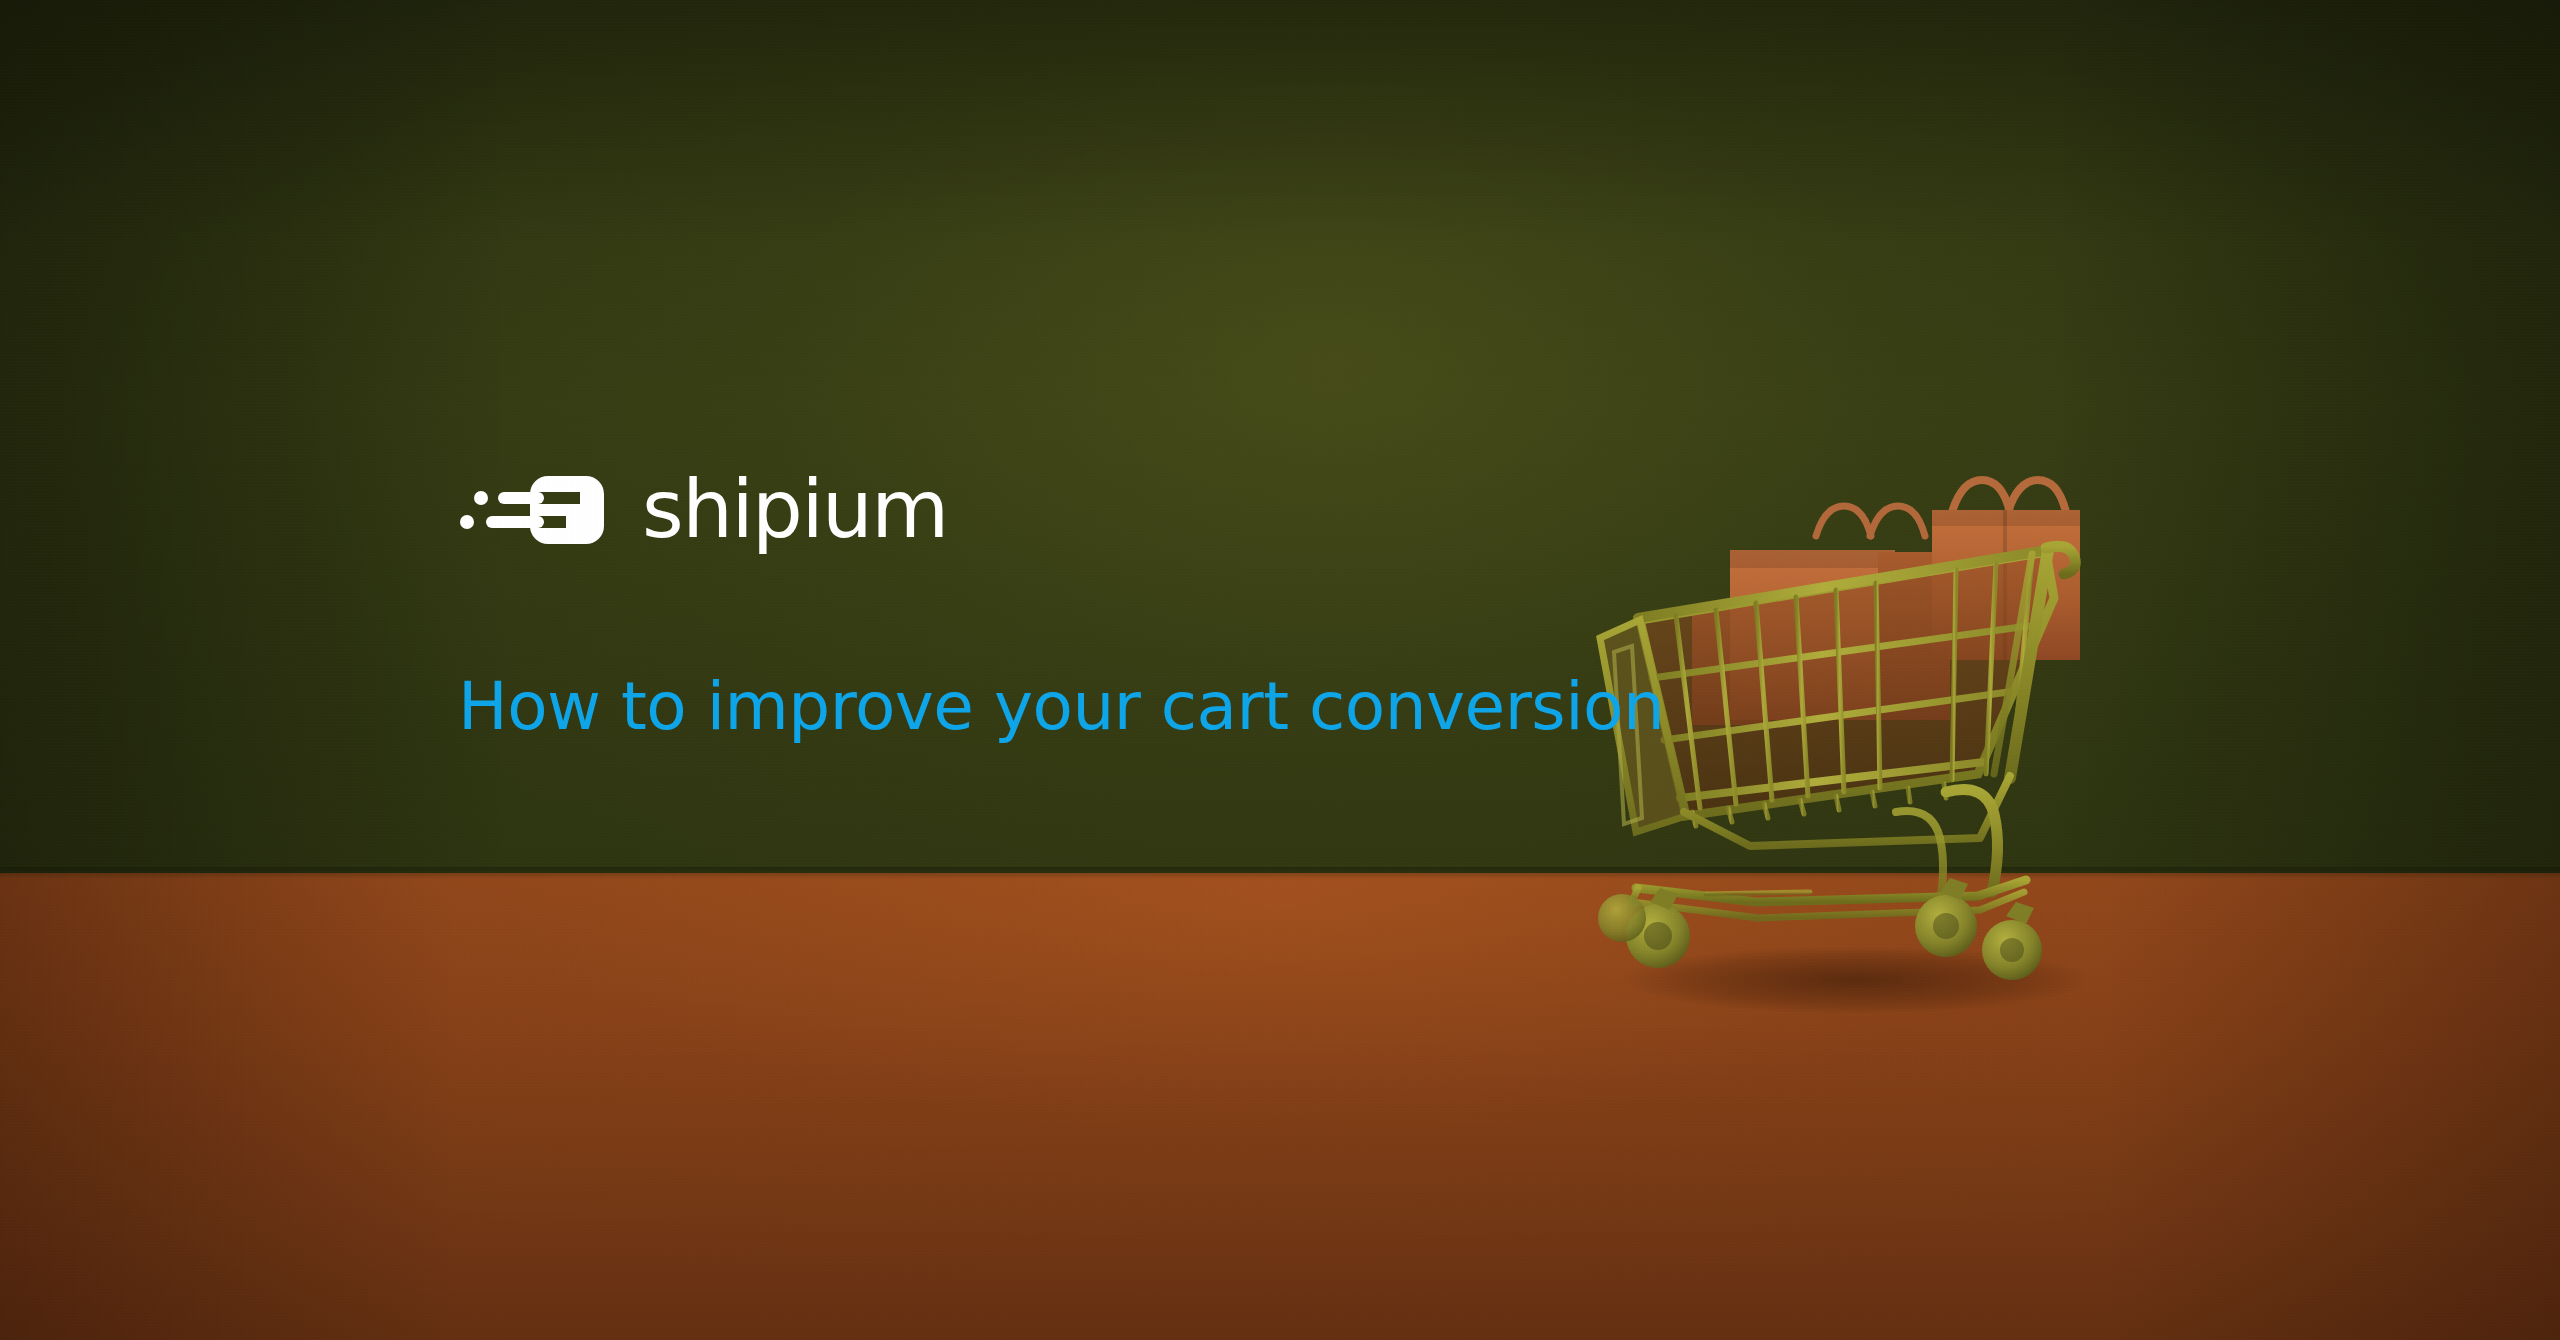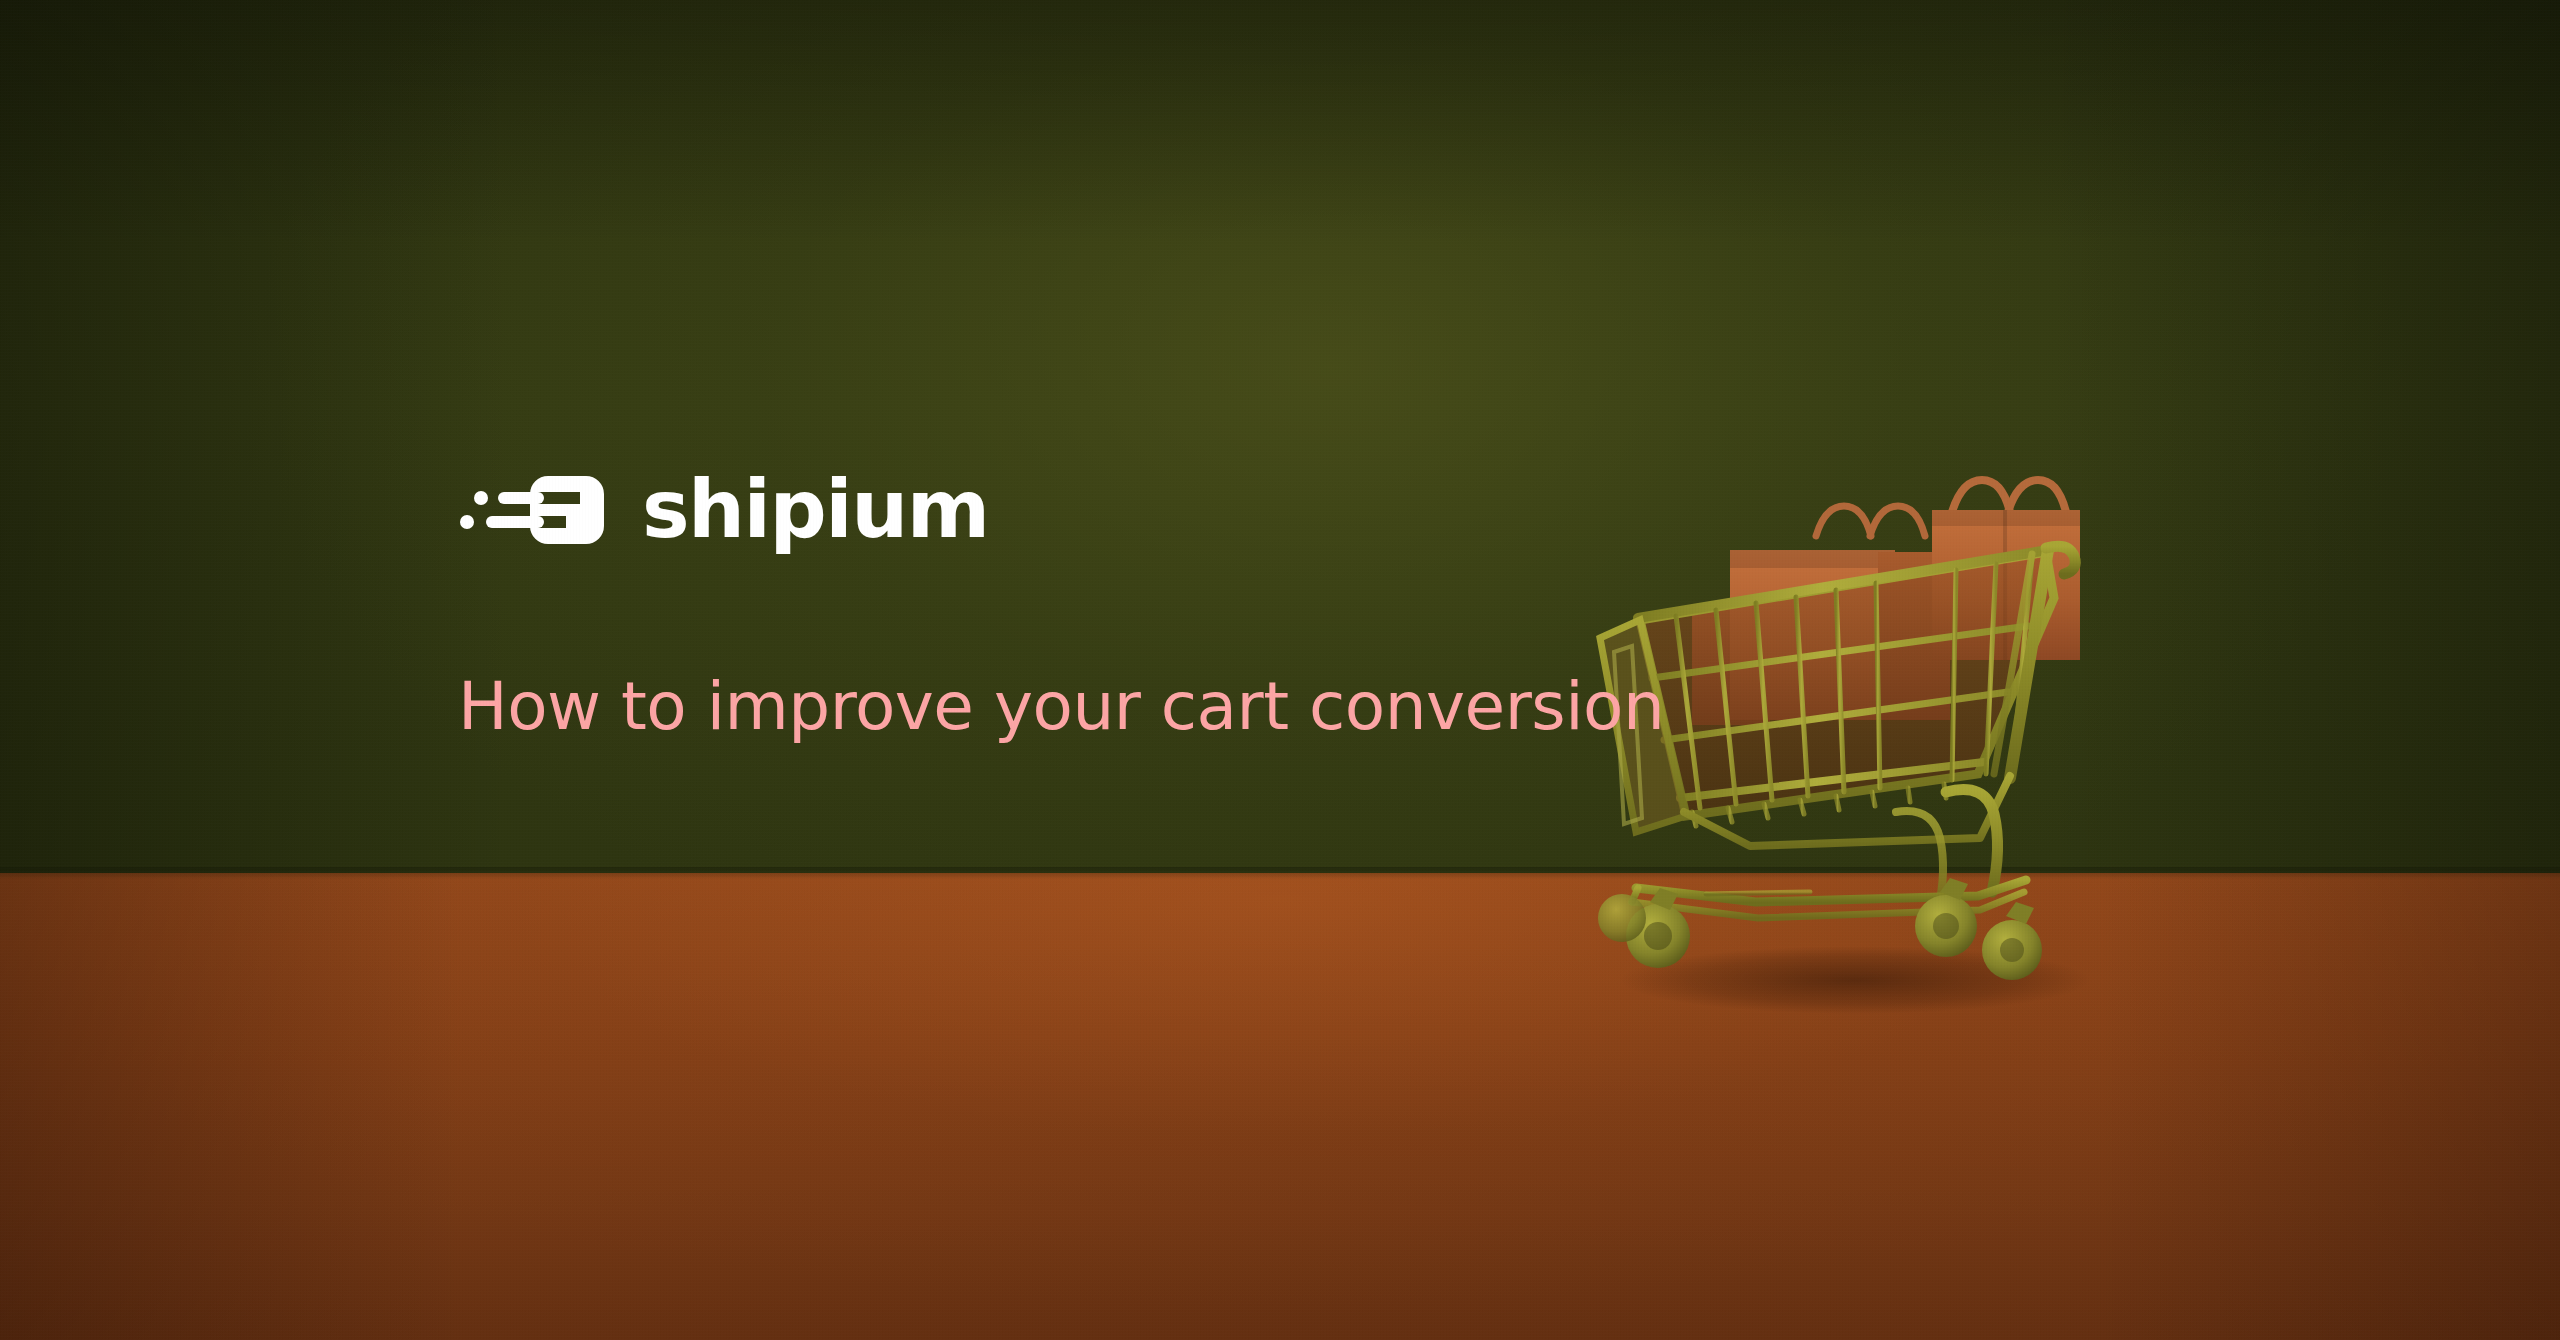--- a/index.html
+++ b/index.html
@@ -105,31 +105,31 @@
     display: flex;
     align-items: center;
     gap: 36px;
     height: 100px;
   }
   .brand-mark { width: 148px; height: 92px; flex: none; }
   .brand-mark svg { display: block; width: 100%; height: 100%; }
   .brand-word {
     color: #ffffff;
     font-size: 80px;
-    font-weight: 700;
+    font-weight: 400;
     letter-spacing: -1.5px;
     line-height: 1;
     white-space: nowrap;
     font-family: "DejaVu Sans", sans-serif;
     text-align: center;
   }
 
   .headline {
     margin-top: 110px;
-    color: #fca5a5;
+    color: #0ea5e9;
     font-size: 66px;
     font-weight: 400;
     letter-spacing: -0.5px;
     line-height: 1.12;
     white-space: nowrap;
     font-family: "DejaVu Sans", sans-serif;
   }
 </style>
 </head>
 <body>

